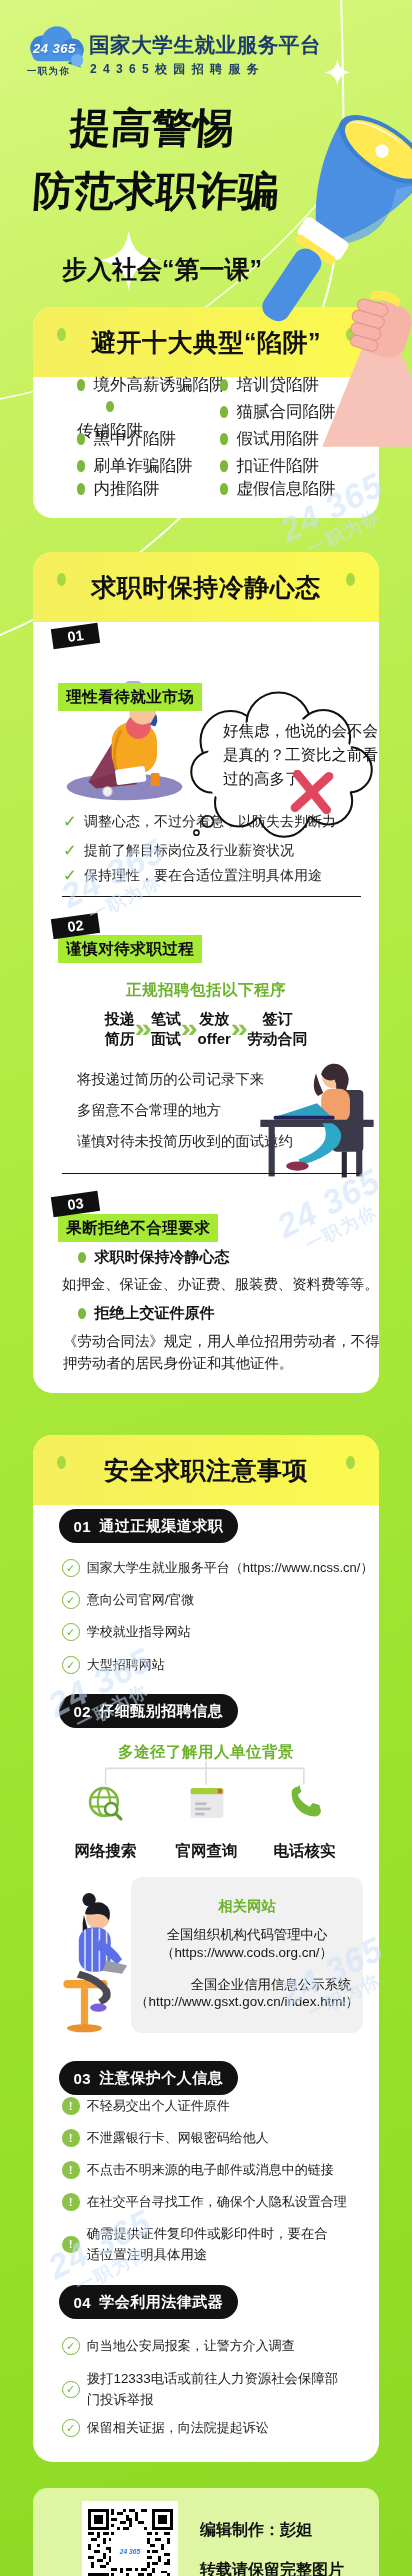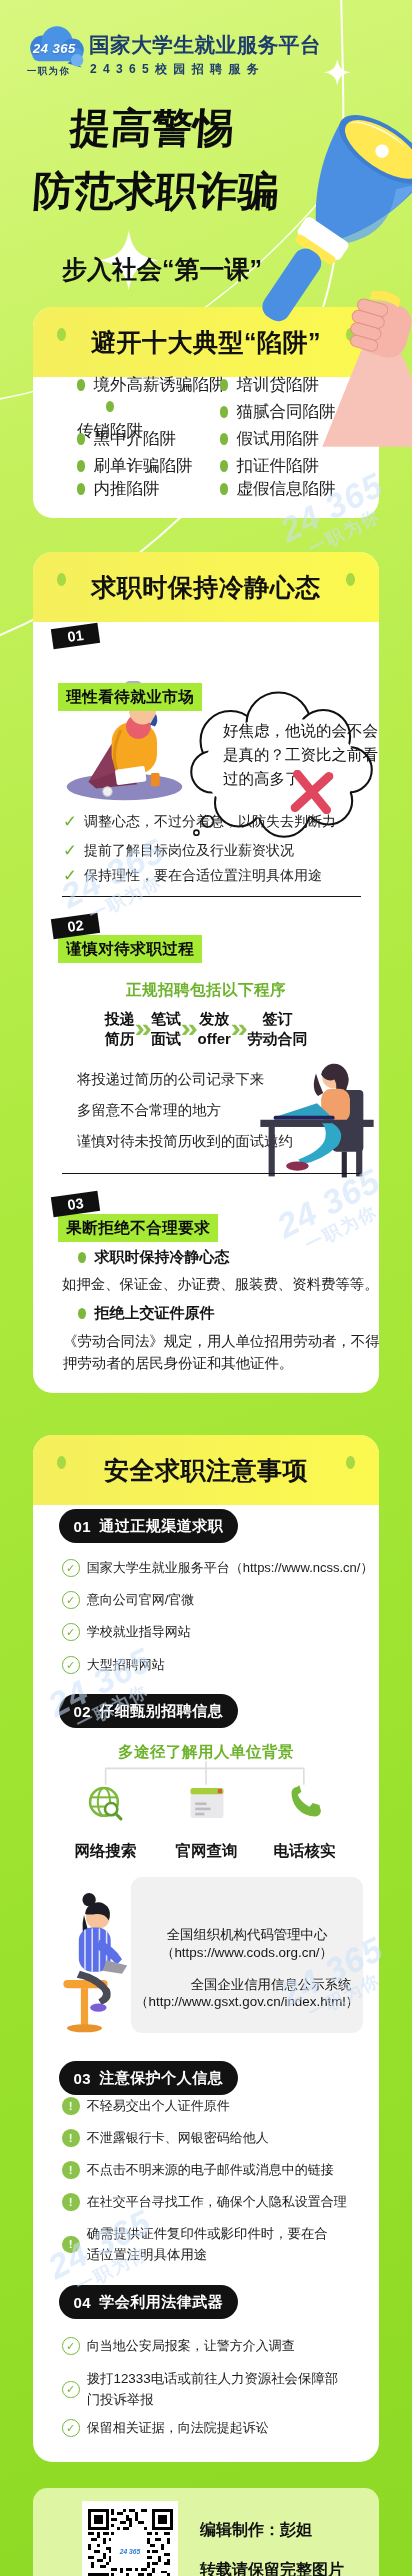--- a/index.html
+++ b/index.html
@@ -403,20 +403,21 @@
     </svg>
     <svg class="abs" style="left:255px;top:349px;" width="36" height="36" viewBox="0 0 70 70">
       <path d="M18,6 C12,6 7,11 7,17 c0,26 20,46 46,46 6,0 11,-5 11,-11 l-3,-11 -13,-4 -6,7 c-10,-4 -19,-13 -23,-23 l7,-6 -4,-13 Z" fill="#76b83a"></path>
     </svg>
 
     <div class="mlabel" style="left:26px;top:406px;">网络搜索</div>
     <div class="mlabel" style="left:127px;top:406px;">官网查询</div>
     <div class="mlabel" style="left:225px;top:406px;">电话核实</div>
 
     <div class="graybox" style="left:98px;top:442px;width:232px;height:156px;">
+      <div class="gb-title" style="top:19.6px;">相关网站</div>
       <div class="gb-line" style="top:49px;">全国组织机构代码管理中心</div>
       <div class="gb-line" style="top:67px;">（https://www.cods.org.cn/）</div>
       <div class="gb-line" style="top:99px;margin-left:24px;">全国企业信用信息公示系统</div>
       <div class="gb-line" style="top:116px;">（http://www.gsxt.gov.cn/index.html）</div>
     </div>
 
     <svg class="abs" style="left:15.5px;top:453px;" width="90" height="155" viewBox="0 0 175 300">
       <rect x="28" y="178" width="86" height="16" rx="8" fill="#f5a033"></rect>
       <rect x="62" y="194" width="14" height="72" fill="#f5a033"></rect>
       <ellipse cx="69" cy="272" rx="34" ry="8" fill="#e8932c"></ellipse>

